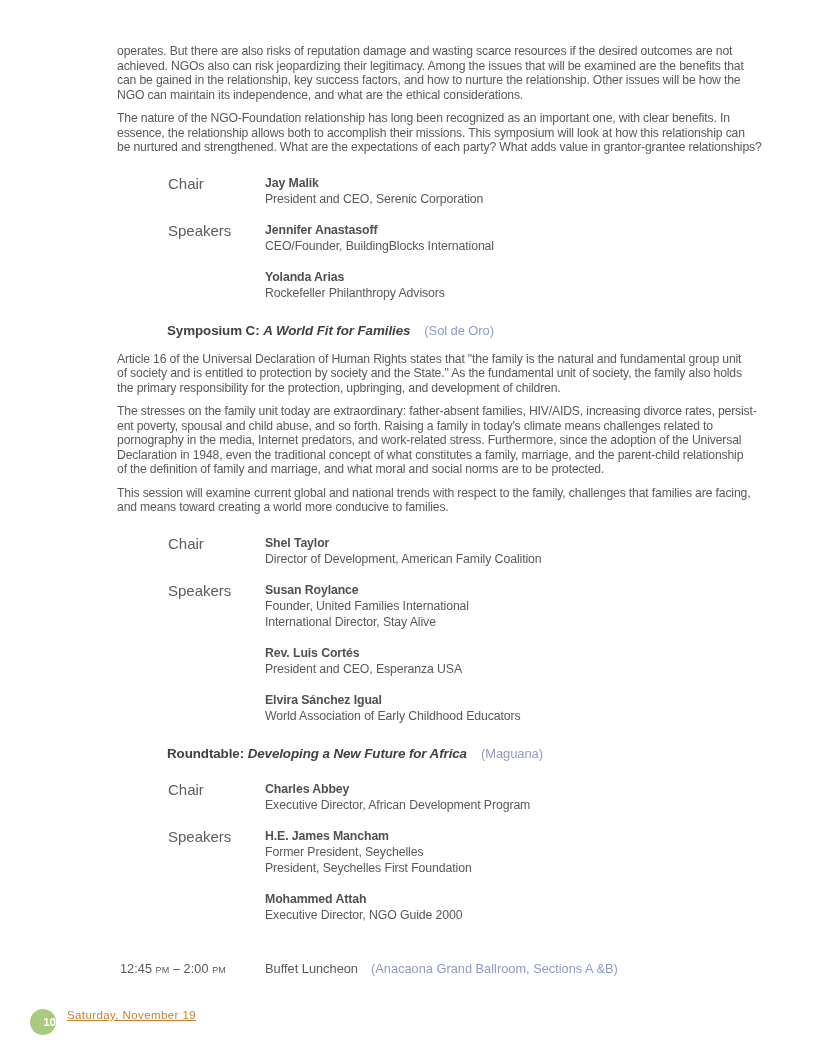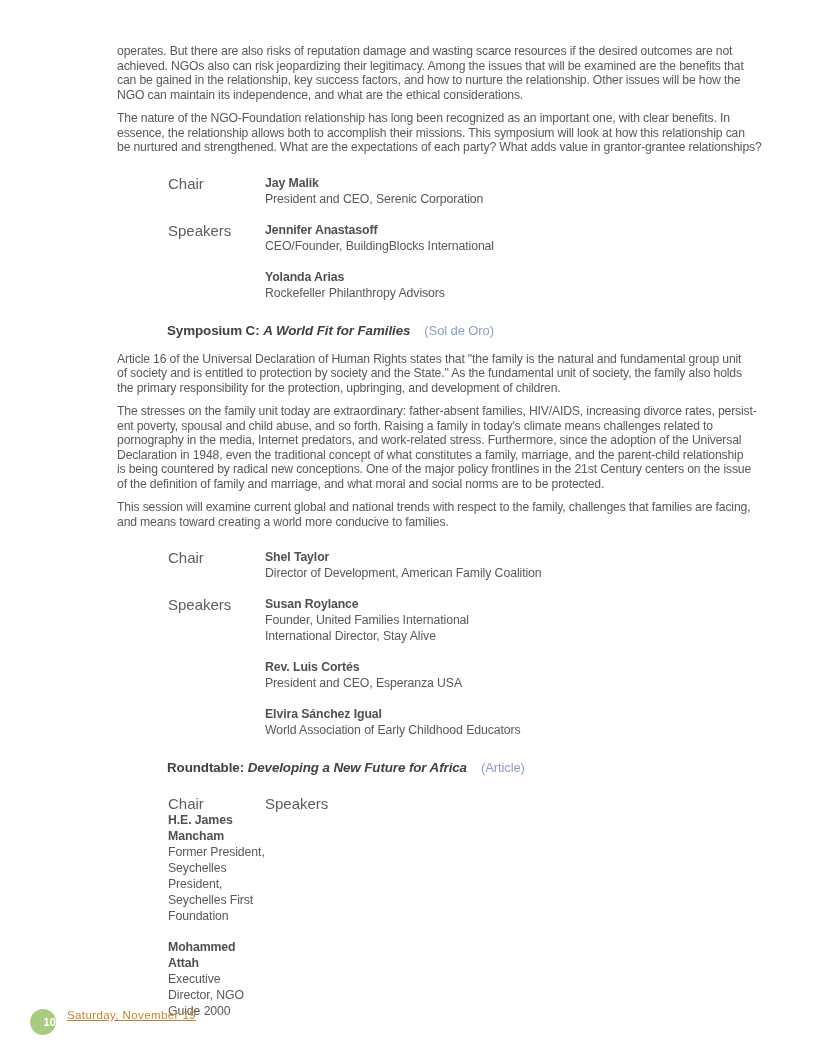--- a/index.html
+++ b/index.html
@@ -152,21 +152,20 @@
     <div class="para">
         <div>Article 16 of the Universal Declaration of Human Rights states that "the family is the natural and fundamental group unit</div>
         <div>of society and is entitled to protection by society and the State."  As the fundamental unit of society, the family also holds</div>
         <div>the primary responsibility for the protection, upbringing, and development of children.</div>
       </div>
     <div class="para">
         <div>The stresses on the family unit today are extraordinary: father-absent families, HIV/AIDS, increasing divorce rates, persist-</div>
         <div>ent poverty, spousal and child abuse, and so forth. Raising a family in today's climate means challenges related to</div>
         <div>pornography in the media, Internet predators, and work-related stress.  Furthermore, since the adoption of the Universal</div>
         <div>Declaration in 1948, even the traditional concept of what constitutes a family, marriage, and the parent-child relationship</div>
-        <div>is being countered by radical new conceptions. One of the major policy frontlines in the 21st Century centers on the issue</div>
         <div>of the definition of family and marriage, and what moral and social norms are to be protected.</div>
       </div>
     <div class="para">
         <div>This session will examine current global and national trends with respect to the family, challenges that families are facing,</div>
         <div>and means toward creating a world more conducive to families.</div>
       </div>
 
     <div class="people">
       <div class="role-label">Chair</div>
       <div class="person">
@@ -186,25 +185,29 @@
         </div>
         <div class="person">
           <div class="name">Elvira Sánchez Igual</div>
           <div class="title">World Association of Early Childhood Educators</div>
         </div>
       </div>
     </div>
 
     <div class="session-heading">
       <span class="prefix">Roundtable:</span>
-      <span class="title">Developing a New Future for Africa</span><span class="loc">(Article)</span>
+      <span class="title">Developing a New Future for Africa</span><span class="loc">(Maguana)</span>
     </div>
 
     <div class="people">
       <div class="role-label">Chair</div>
+      <div class="person">
+        <div class="name">Charles Abbey</div>
+        <div class="title">Executive Director, African Development Program</div>
+      </div>
       <div class="role-label">Speakers</div>
       <div>
         <div class="person">
           <div class="name">H.E. James Mancham</div>
           <div class="title">Former President, Seychelles</div>
           <div class="title">President, Seychelles First Foundation</div>
         </div>
         <div class="person">
           <div class="name">Mohammed Attah</div>
           <div class="title">Executive Director, NGO Guide 2000</div>

